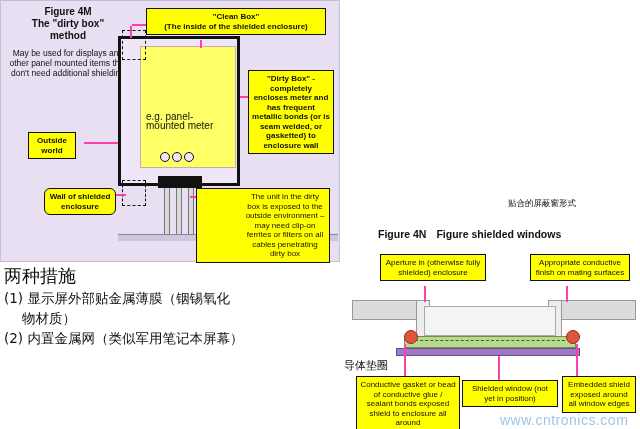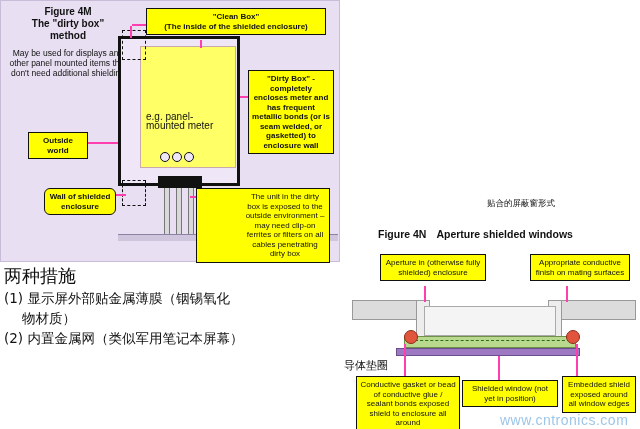--- a/index.html
+++ b/index.html
@@ -37,21 +37,21 @@
     font-size:8px;
     line-height:9.5px;
     text-align:center;
     box-sizing:border-box;
     padding:3px 3px;
   }
   .callout.bold{font-weight:bold;}
 
   #clean-box{left:146px;top:8px;width:180px;}
   #dirty-box{left:248px;top:70px;width:86px;}
-  #outside-world{left:28px;top:132px;width:60px;}
+  #outside-world{left:28px;top:132px;width:48px;}
   #wall-box{left:44px;top:188px;width:72px;border-radius:6px;}
   #exposed-box{left:196px;top:188px;width:134px;padding-left:47px;}
 
   
   #enclosure-outer{
     left:118px;top:36px;width:122px;height:150px;
     border:3px solid #111;
     background:#efe7f7;
     box-sizing:border-box;
   }
@@ -112,21 +112,21 @@
   #cn-l2{padding-left:18px;}
   #cn-l3{}
 
   
   #fig4n{
     left:344px;top:196px;width:296px;height:233px;
     background:#ffffff;
     box-sizing:border-box;
   }
   #cn-caption-4n{
-    left:466px;top:198px;width:110px;text-align:center;
+    left:466px;top:198px;width:110px;text-align:right;
     font-size:8.5px;color:#111;font-family:Liberation Mono, monospace;
   }
   #fig4n-title{
     left:378px;top:228px;width:250px;
     font-size:10.5px;font-weight:bold;color:#111;
   }
   #fig4n-title .num{margin-right:10px;}
 
   
   #n-wall-l{left:352px;top:300px;width:76px;height:20px;background:#dcdcdc;border:1px solid #999;box-sizing:border-box;}
@@ -205,21 +205,21 @@
 <div class="abs" id="cn-block">
   <div id="cn-title">两种措施</div>
   <div id="cn-l1">(1) 显示屏外部贴金属薄膜（铟锡氧化</div>
   <div id="cn-l2">物材质）</div>
   <div id="cn-l3">(2) 内置金属网（类似军用笔记本屏幕）</div>
 </div>
 
 <div class="abs" id="fig4n"></div>
 <div class="abs" id="cn-caption-4n">贴合的屏蔽窗形式</div>
 <div class="abs" id="fig4n-title">
-  <span class="num">Figure 4N</span><span>Aperture shielded windows</span>
+  <span class="num">Figure 4N</span><span>Figure shielded windows</span>
 </div>
 
 <div class="abs" id="n-wall-l"></div>
 <div class="abs" id="n-wall-r"></div>
 <div class="abs" id="n-window-frame-l"></div>
 <div class="abs" id="n-window-frame-r"></div>
 <div class="abs" id="n-window"></div>
 <div class="abs" id="n-glass"></div>
 <div class="abs" id="n-glass-dash"></div>
 <div class="abs" id="n-base"></div>

